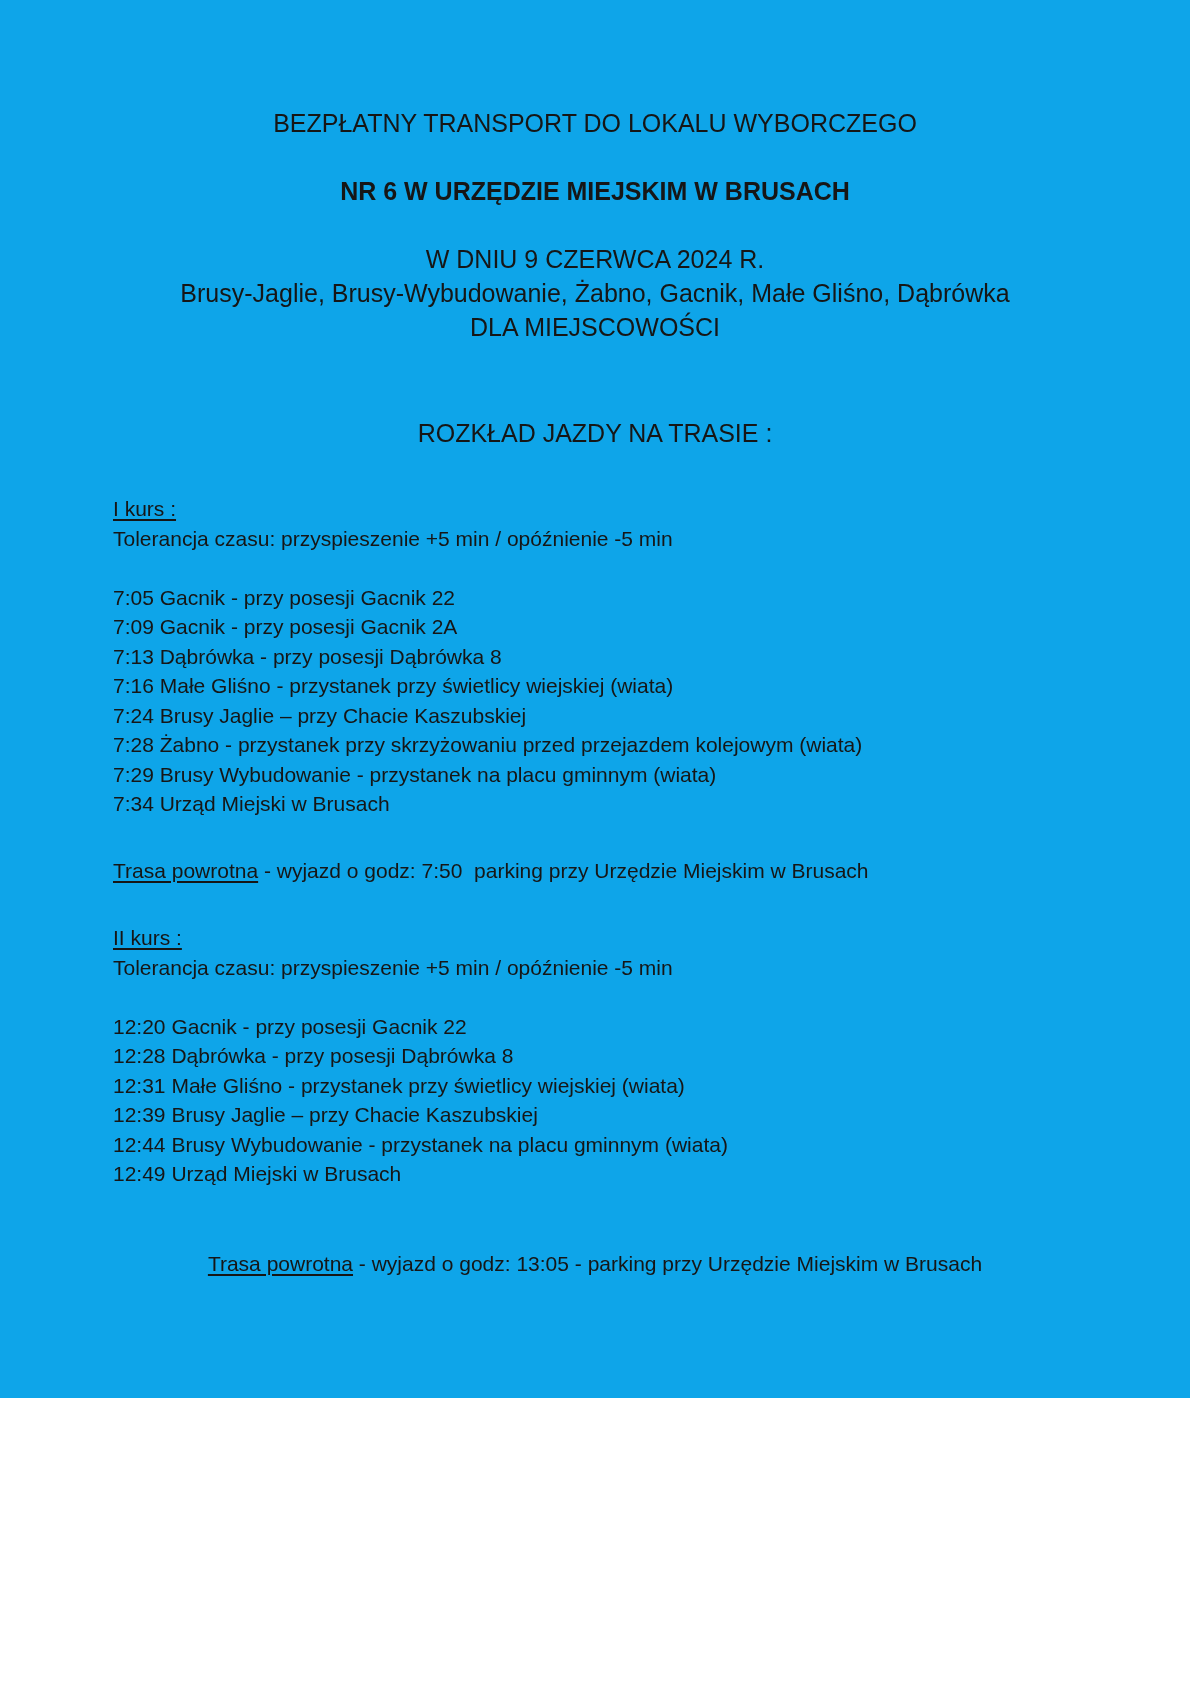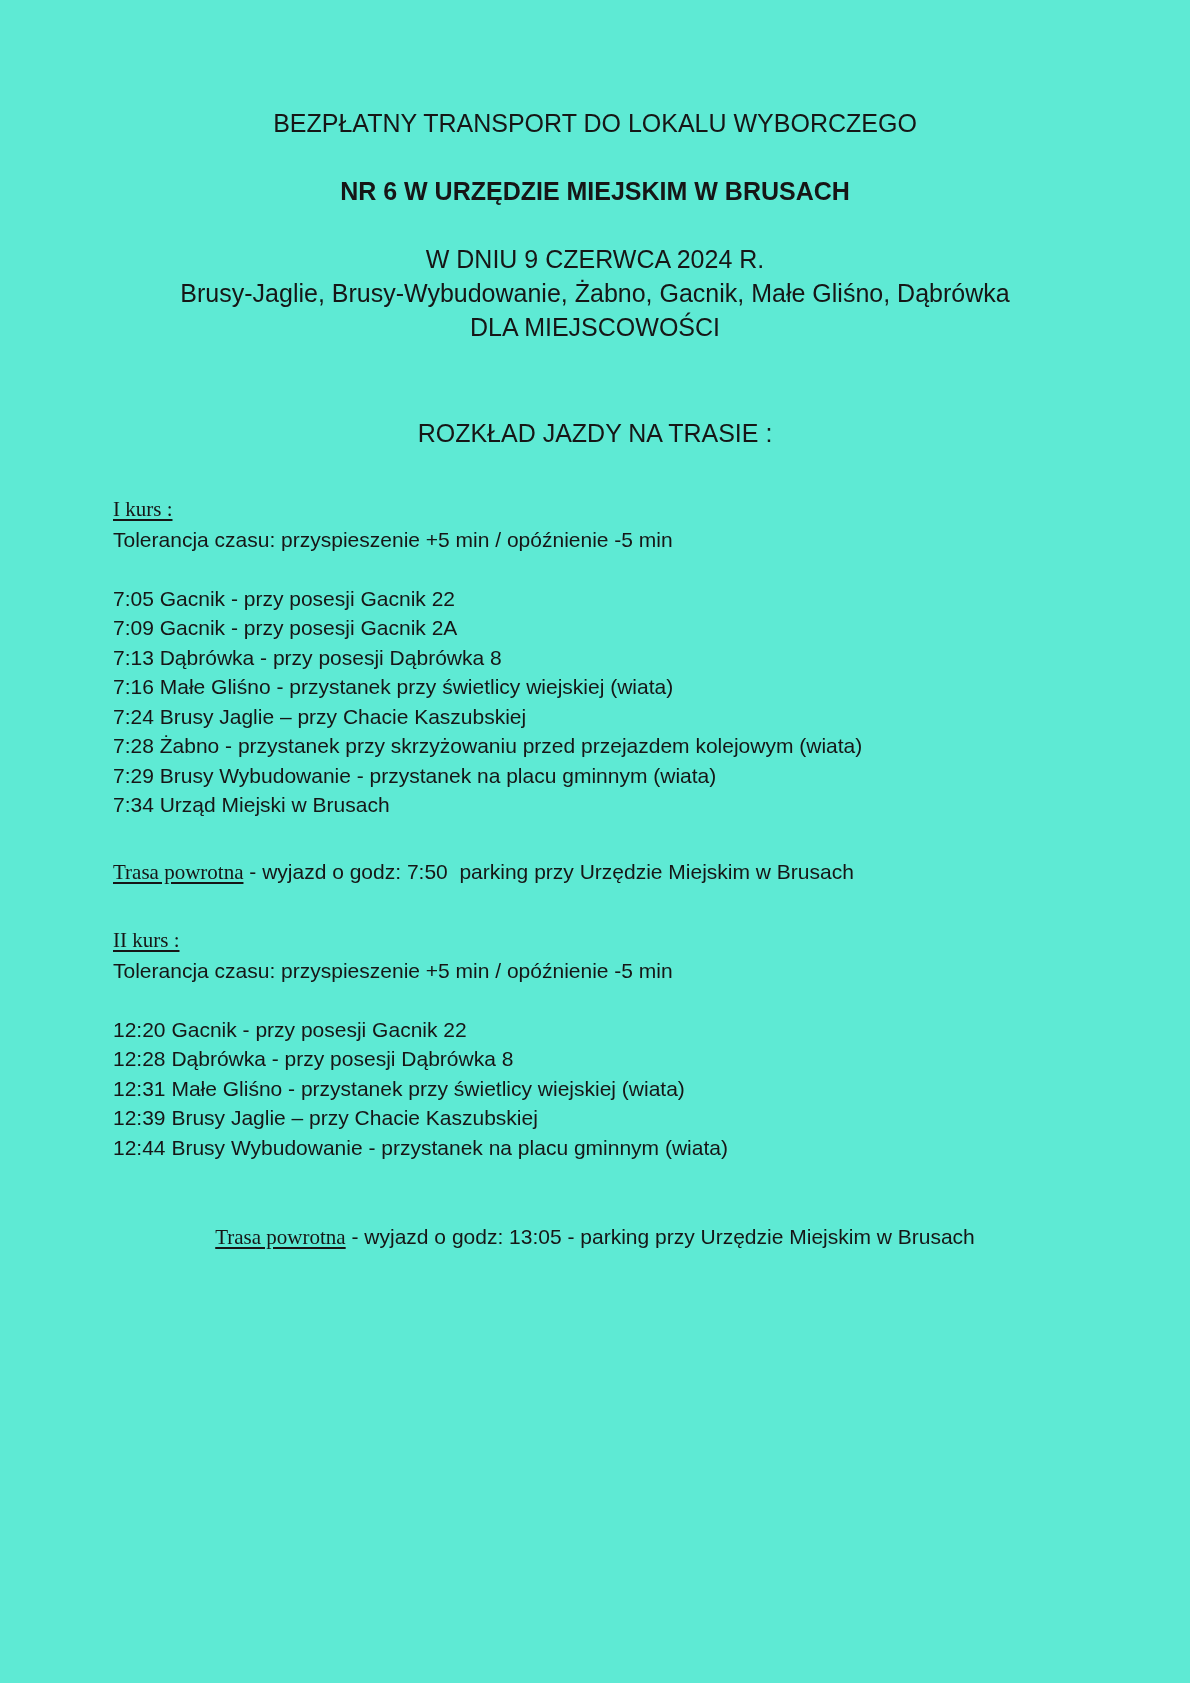--- a/index.html
+++ b/index.html
@@ -3,22 +3,22 @@
 <meta charset="utf-8">
 <style>
   html, body {
     margin: 0;
     padding: 0;
     background: #ffffff;
   }
   .page {
     position: relative;
     width: 1190px;
-    height: 1683px;
-    background: #5eead4;
+    height: 1398px;
+    background: #0ea5e9;
     overflow: hidden;
     box-sizing: border-box;
     padding: 106px 113px 0 113px;
     font-family: "Liberation Sans", "DejaVu Sans", sans-serif;
     color: #161616;
   }
   p { margin: 0; }
   .h {
     font-size: 25px;
     line-height: 34px;
@@ -27,21 +27,21 @@
   }
   .title     { margin-bottom: 34px; }
   .subtitle  { font-weight: bold; margin-bottom: 34px; }
   .schedule  { margin-top: 72px; margin-bottom: 44px; }
   .b {
     font-size: 21px;
     line-height: 29.5px;
     text-align: left;
     white-space: pre-wrap;
   }
-  .u { text-decoration: underline; text-underline-offset: 3px; font-family: Liberation Serif, serif; }
+  .u { text-decoration: underline; text-underline-offset: 3px; }
   .stops { margin-top: 29.5px; }
   .return { margin-top: 37px; }
   .section-2 { margin-top: 38px; }
   .final-return { margin-top: 60px; text-align: center; }
 </style>
 </head>
 <body>
 
 <div class="page">
 
@@ -73,17 +73,18 @@
 
   <section class="section-2">
     <p class="b"><span class="u">II kurs :</span></p>
     <p class="b">Tolerancja czasu: przyspieszenie +5 min / opóźnienie -5 min</p>
     <div class="stops">
       <p class="b">12:20 Gacnik - przy posesji Gacnik 22</p>
       <p class="b">12:28 Dąbrówka - przy posesji Dąbrówka 8</p>
       <p class="b">12:31 Małe Gliśno - przystanek przy świetlicy wiejskiej (wiata)</p>
       <p class="b">12:39 Brusy Jaglie – przy Chacie Kaszubskiej</p>
       <p class="b">12:44 Brusy Wybudowanie - przystanek na placu gminnym (wiata)</p>
+      <p class="b">12:49 Urząd Miejski w Brusach</p>
     </div>
     <p class="b final-return"><span class="u">Trasa powrotna</span><span> - wyjazd o godz: 13:05 - parking przy Urzędzie Miejskim w Brusach</span></p>
   </section>
 
 </div>
 
 </body></html>

